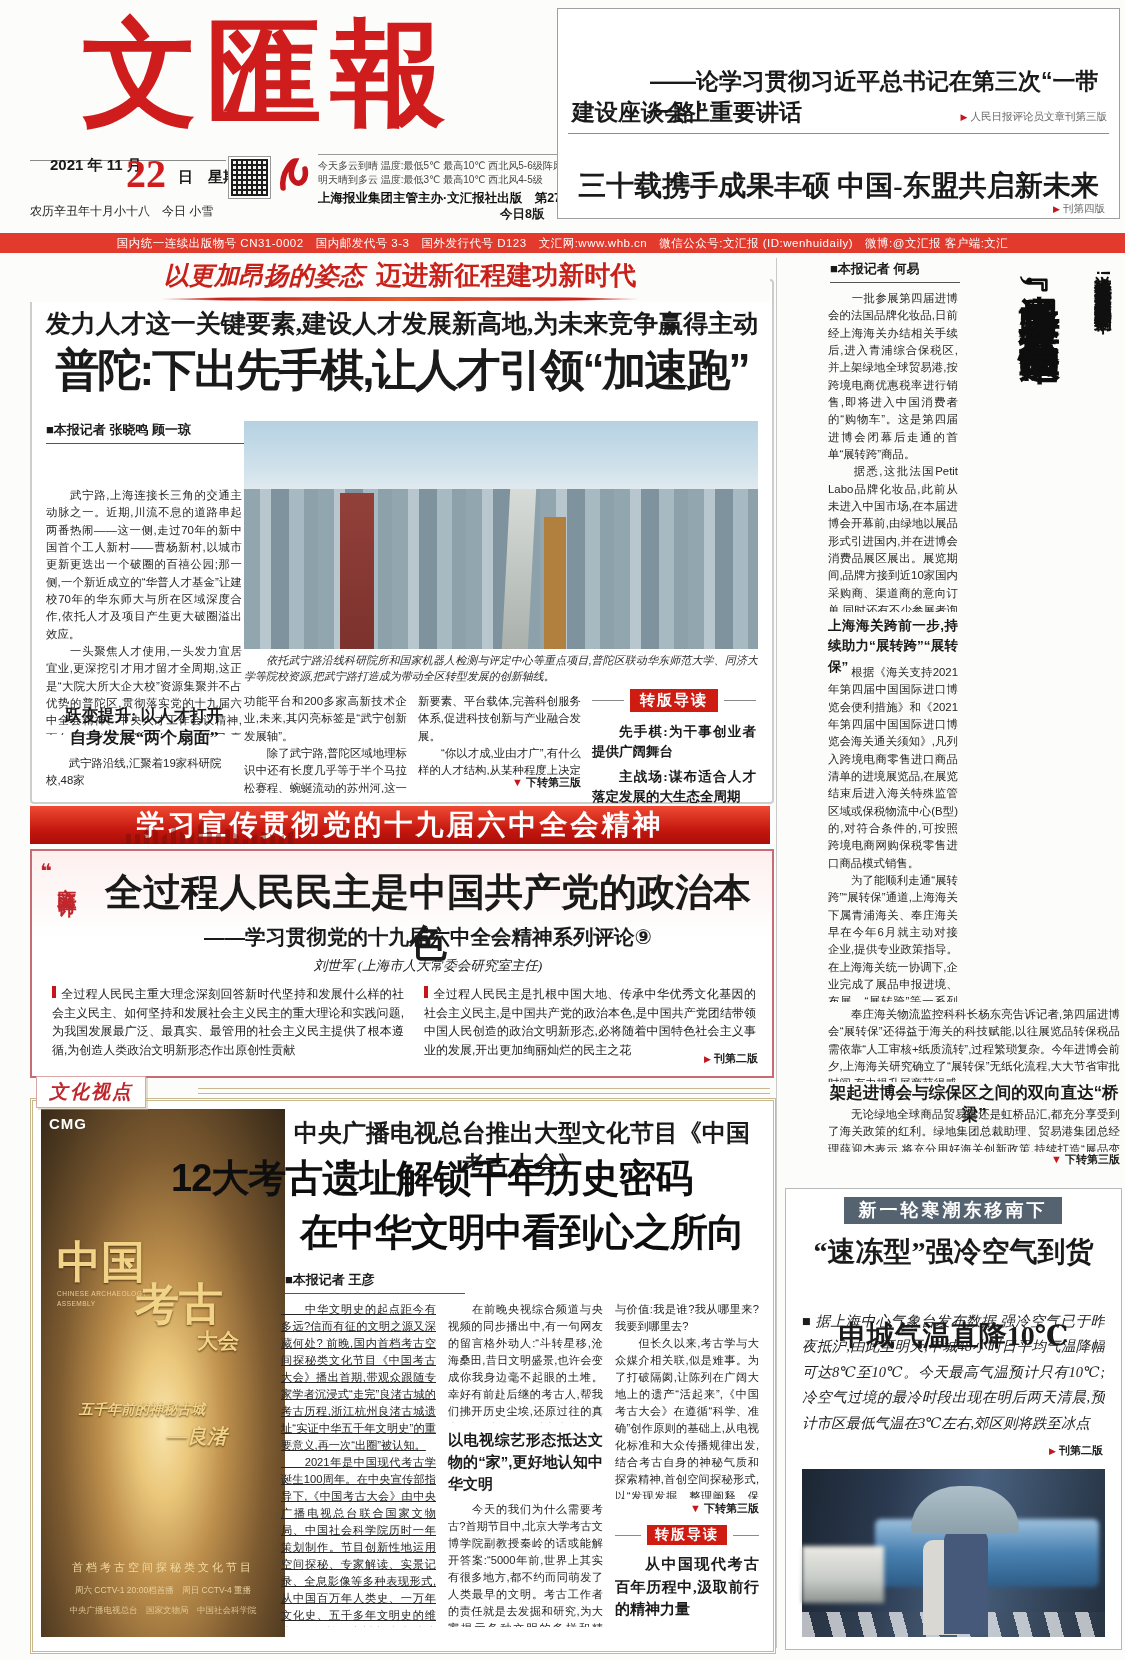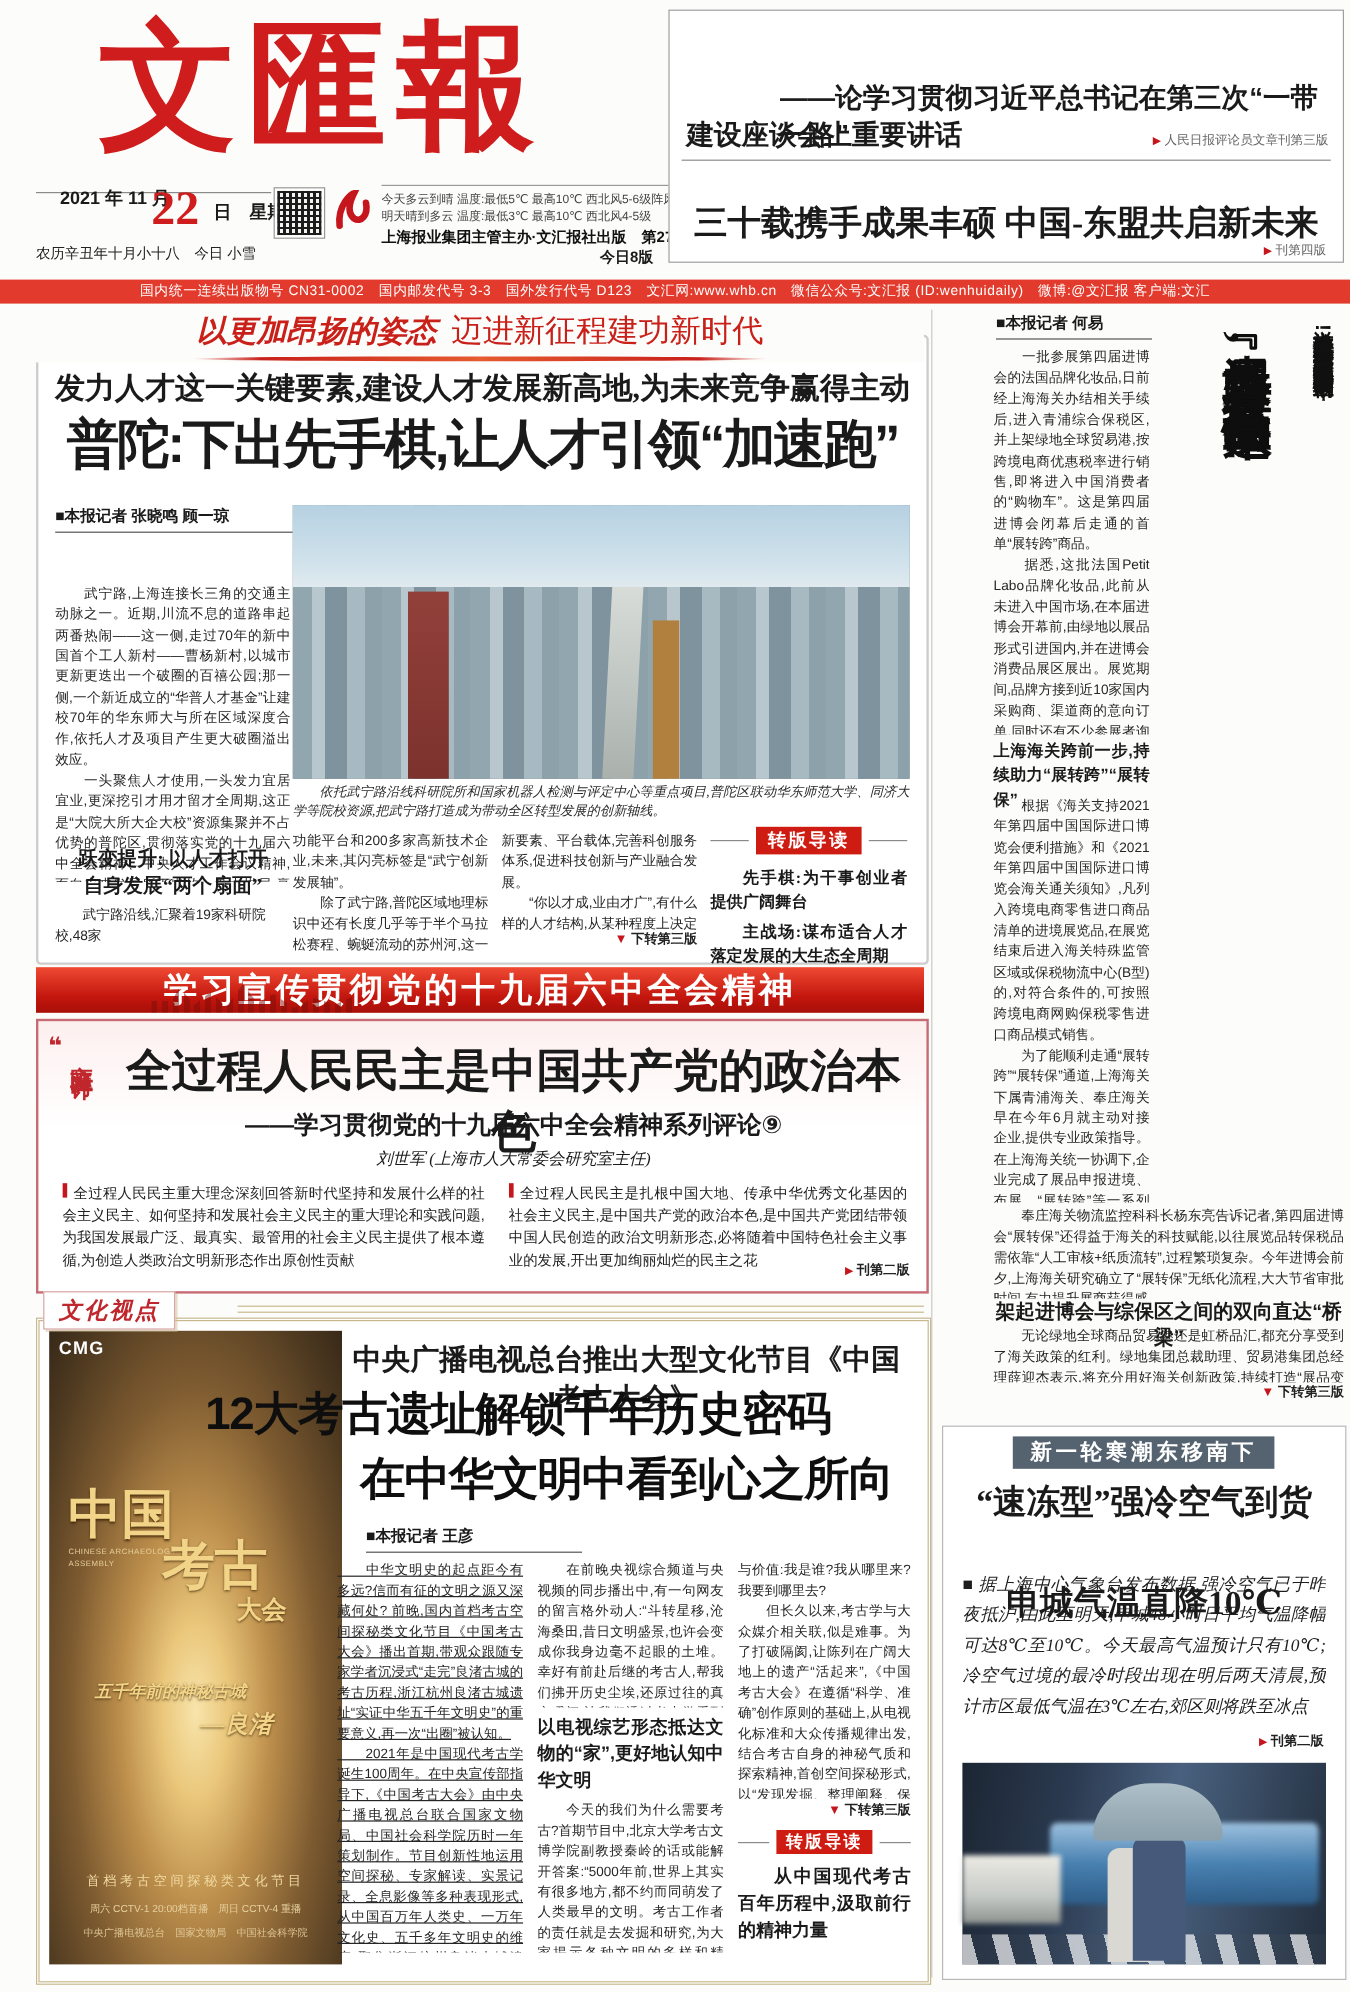--- a/index.html
+++ b/index.html
@@ -117,21 +117,21 @@
     <div class="abs serif ctr" style="left:0;top:158px;width:100%;font-size:28px;font-weight:900;">三十载携手成果丰硕 中国-东盟共启新未来</div>
     <div class="abs" style="right:14px;top:193px;font-size:10.5px;color:#666;">
       <span class="arr">▶</span><span>刊第四版</span>
     </div>
   </div>
 
   <div class="abs redbar" style="left:0;top:233px;width:1125px;height:20px;">国内统一连续出版物号 CN31-0002　国内邮发代号 3-3　国外发行代号 D123　文汇网:www.whb.cn　微信公众号:文汇报 (ID:wenhuidaily)　微博:@文汇报 客户端:文汇</div>
 
   <div class="abs" style="left:30px;top:258px;width:740px;height:44px;z-index:4;text-align:center;background:#fcfcfa;">
     <span class="script-red" style="font-size:25px;">以更加昂扬的姿态</span>
-    <span style="font-size:26px;font-weight:400;color:#c9201a;margin-left:8px;">迈进新征程建功新时代</span>
+    <span style="font-size:26px;font-weight:700;color:#c9201a;margin-left:8px;">迈进新征程建功新时代</span>
     <div class="swoosh" style="margin:4px auto 0;width:480px;"></div>
   </div>
 
   <div class="abs gbox" style="left:30px;top:279px;width:740px;height:521px;">
     <div class="abs serif ctr" style="left:0;top:26px;width:100%;font-size:25px;font-weight:900;">发力人才这一关键要素,建设人才发展新高地,为未来竞争赢得主动</div>
     <div class="abs ctr" style="left:0;top:60px;width:100%;font-size:44px;font-weight:900;letter-spacing:-2px;">普陀:下出先手棋,让人才引领“加速跑”</div>
     <div class="abs byline" style="left:14px;top:140px;width:210px;">■本报记者 张晓鸣 顾一琼</div>
     <div class="abs body-txt pre just clip" style="left:14px;top:170px;width:196px;height:248px;margin-top:36px;">　　武宁路,上海连接长三角的交通主动脉之一。近期,川流不息的道路串起两番热闹——这一侧,走过70年的新中国首个工人新村——曹杨新村,以城市更新更迭出一个破圈的百禧公园;那一侧,一个新近成立的“华普人才基金”让建校70年的华东师大与所在区域深度合作,依托人才及项目产生更大破圈溢出效应。
 　　一头聚焦人才使用,一头发力宜居宜业,更深挖引才用才留才全周期,这正是“大院大所大企大校”资源集聚并不占优势的普陀区,贯彻落实党的十九届六中全会精神、中央人才工作会议精神,面向未来发展所下出的一盘大棋局,赢得竞争主动所落定的一招先手棋——以“人才”这一要素为发力点,以此带动、撬动所有关键资源、要素融通汇聚,从而助推整个区域实现从硬核实力到软实力的全面跃变提升。
 　　正如普陀区委书记姜冬冬所说,将把握人才“第一资源”,激活创新“第一动力”,实现发展“第一要务”,打造近悦远来、宜居宜业的良好人才生态,聚天下英才而用之,成为区域发展最关键的战略资源、最核心的力量支撑。</div>
@@ -196,21 +196,21 @@
       <div class="abs gold" style="left:38px;top:292px;font-size:14px;font-style:italic;">五千年前的神秘古城</div>
       <div class="abs gold" style="left:126px;top:314px;font-size:20px;font-style:italic;">—良渚</div>
       <div class="abs ctr" style="left:0;bottom:62px;width:100%;font-size:11px;color:#f0d9a0;letter-spacing:3px;">首档考古空间探秘类文化节目</div>
       <div class="abs ctr" style="left:0;bottom:40px;width:100%;font-size:8.5px;color:#e6cf9e;">周六 CCTV-1 20:00档首播　周日 CCTV-4 重播</div>
       <div class="abs ctr" style="left:0;bottom:20px;width:100%;font-size:8.5px;color:#e6cf9e;opacity:.9;">中央广播电视总台　国家文物局　中国社会科学院</div>
     </div>
 
     <div class="abs serif ctr" style="left:250px;top:16px;width:478px;font-size:24px;font-weight:900;">中央广播电视总台推出大型文化节目《中国考古大会》</div>
     <div class="abs" style="left:138px;top:52px;width:600px;font-size:38px;font-weight:900;letter-spacing:-1px;z-index:3;color:#0e0e0e;">12大考古遗址解锁千年历史密码</div>
     <div class="abs ctr" style="left:250px;top:106px;width:478px;font-size:38px;font-weight:900;letter-spacing:-1px;color:#0e0e0e;">在中华文明中看到心之所向</div>
-    <div class="abs byline" style="left:252px;top:170px;width:180px;margin-left:20px;">■本报记者 王彦</div>
+    <div class="abs byline" style="left:252px;top:170px;width:180px;">■本报记者 王彦</div>
 
     <div class="abs body-txt pre just clip" style="left:248px;top:200px;width:155px;height:326px;font-size:11.2px;text-decoration:underline;">　　中华文明史的起点距今有多远?信而有征的文明之源又深藏何处? 前晚,国内首档考古空间探秘类文化节目《中国考古大会》播出首期,带观众跟随专家学者沉浸式“走完”良渚古城的考古历程,浙江杭州良渚古城遗址“实证中华五千年文明史”的重要意义,再一次“出圈”被认知。
 　　2021年是中国现代考古学诞生100周年。在中央宣传部指导下,《中国考古大会》由中央广播电视总台联合国家文物局、中国社会科学院历时一年策划制作。节目创新性地运用空间探秘、专家解读、实景记录、全息影像等多种表现形式,从中国百万年人类史、一万年文化史、五千多年文明史的维度,聚焦浙江杭州良渚古城遗址、北京周口店遗址、河南安阳殷墟遗址、四川广汉三星堆遗址、陕西西安唐长安城遗址 等12大考古遗址,呈现百年来考古工作对构建中华文明标识体系的重要作用,展示传播中华文明起源和发展的历史脉络、灿烂成就,以及对世界文明的重大贡献。</div>
     <div class="abs body-txt pre just clip" style="left:415px;top:200px;width:155px;height:122px;font-size:11.2px;">　　在前晚央视综合频道与央视频的同步播出中,有一句网友的留言格外动人:“斗转星移,沧海桑田,昔日文明盛景,也许会变成你我身边毫不起眼的土堆。幸好有前赴后继的考古人,帮我们拂开历史尘埃,还原过往的真实瞬间,让我们透过考古学看到身之所往、心之所向。”《中国考古大会》便是如此解锁考古密码,引领我们在中华文明中看到心之所向。</div>
     <div class="abs just" style="left:415px;top:328px;width:155px;font-size:15px;font-weight:900;line-height:1.45;">以电视综艺形态抵达文物的“家”,更好地认知中华文明</div>
     <div class="abs body-txt pre just clip" style="left:415px;top:400px;width:155px;height:126px;font-size:11.2px;">　　今天的我们为什么需要考古?首期节目中,北京大学考古文博学院副教授秦岭的话或能解开答案:“5000年前,世界上其实有很多地方,都不约而同萌发了人类最早的文明。考古工作者的责任就是去发掘和研究,为大家揭示各种文明的多样和精彩。”对于中国现代考古学的百年历史而言,几代考古人上下求索、薪火相传,创根问底探索和解答的人类三大终极命题,其实也是考古学的意义</div>
     <div class="abs body-txt pre just clip" style="left:582px;top:200px;width:144px;height:198px;font-size:11.2px;">与价值:我是谁?我从哪里来?我要到哪里去?
 　　但长久以来,考古学与大众媒介相关联,似是难事。为了打破隔阂,让陈列在广阔大地上的遗产“活起来”,《中国考古大会》在遵循“科学、准确”创作原则的基础上,从电视化标准和大众传播规律出发,结合考古自身的神秘气质和探索精神,首创空间探秘形式,以“发现发掘、整理阐释、保护传承”为主线,在抽丝剥茧问寻真相的过程中,打造悬念丛生、高潮迭起的文化节目观赏体验。
 　　以首期为例,节目邀请“考古推广人”通过空间探秘与任务解锁,穿梭古城的考古场景、复现一个个重要的考古历史节点,营造身临其境的考古氛围体验。</div>
     <div class="abs jump rt" style="left:582px;top:400px;width:144px;">

